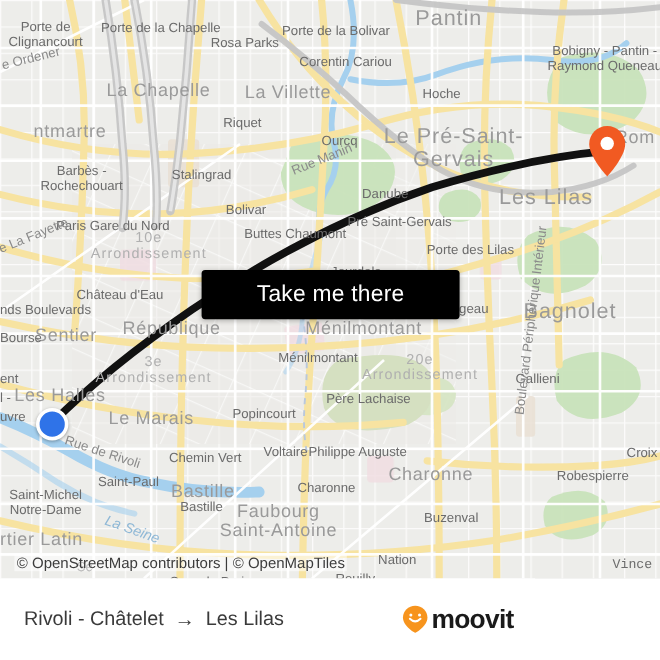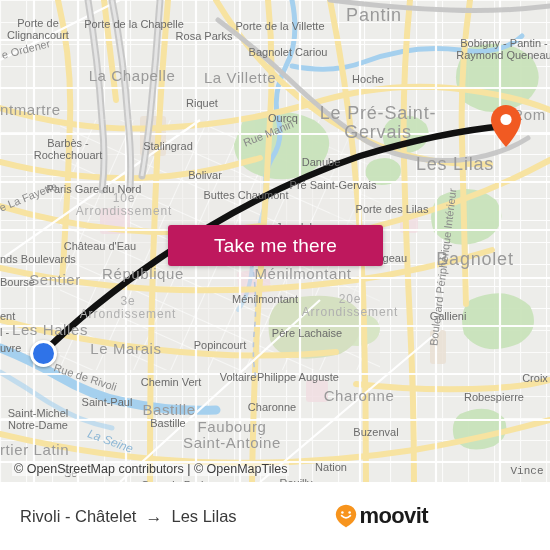--- a/index.html
+++ b/index.html
@@ -44,21 +44,21 @@
     border: 3px solid #ffffff;
     box-shadow: 0 1px 3px rgba(0,0,0,.35);
   }
   #dest-marker { position: absolute; }
 
   
   #take-me-there {
     position: absolute;
     left: 168px; top: 225px;
     width: 215px; height: 41px;
-    background: #be185d;
+    background: #000000;
     color: #ffffff;
     border: none; border-radius: 3px;
     font-size: 19px;
     font-family: "Liberation Sans", sans-serif;
     letter-spacing: .2px;
     cursor: pointer;
     box-shadow: 0 1px 4px rgba(0,0,0,.25);
   }
 
   
@@ -191,30 +191,30 @@
       <path d="M252 262 q6 36 2 72 q-2 26 2 44" stroke="#b9c8dd" stroke-width="1.6" stroke-dasharray="5 5" fill="none"></path>
 
       <path d="M43 353 Q 90 306 160 258 Q 260 190 360 156 Q 440 132 505 126" stroke="#111111" stroke-width="6.5" fill="none" stroke-linecap="round"></path>
     </svg>
 
     <div id="map-labels">
         <div class="lbl lbl-place lbl-c" style="left: 38px; top: 18px;">Porte de
 Clignancourt</div>
         <div class="lbl lbl-place lbl-c" style="left: 134px; top: 19px;">Porte de la Chapelle</div>
         <div class="lbl lbl-place lbl-c" style="left: 204px; top: 31px;">Rosa Parks</div>
-        <div class="lbl lbl-place lbl-c" style="left: 280px; top: 21px;">Porte de la Villette</div>
-        <div class="lbl lbl-place lbl-c" style="left: 288px; top: 47px;">Bagnolet Cariou</div>
+        <div class="lbl lbl-place lbl-c" style="left: 280px; top: 21px;">Porte de la Bolivar</div>
+        <div class="lbl lbl-place lbl-c" style="left: 288px; top: 47px;">Corentin Cariou</div>
         <div class="lbl lbl-town-l lbl-c" style="left: 374px; top: 6px;">Pantin</div>
         <div class="lbl lbl-place lbl-c" style="left: 504px; top: 38px;">Bobigny - Pantin -
 Raymond Queneau</div>
         <div class="lbl lbl-road" style="left: 2px; top: 50px; transform: rotate(-14deg); transform-origin: left center;">e Ordener</div>
         <div class="lbl lbl-town lbl-c" style="left: 132px; top: 68px;">La Chapelle</div>
         <div class="lbl lbl-town lbl-c" style="left: 240px; top: 70px;">La Villette</div>
         <div class="lbl lbl-place lbl-c" style="left: 368px; top: 74px;">Hoche</div>
-        <div class="lbl lbl-town" style="left: 0px; top: 102px;">ntmartre</div>
+        <div class="lbl lbl-town" style="left: 0px; top: 102px; padding-left: 28px;">ntmartre</div>
         <div class="lbl lbl-place lbl-c" style="left: 202px; top: 98px;">Riquet</div>
         <div class="lbl lbl-place lbl-c" style="left: 283px; top: 113px;">Ourcq</div>
         <div class="lbl lbl-town-l lbl-c" style="left: 378px; top: 104px;">Le Pré-Saint-
 Gervais</div>
         <div class="lbl lbl-town lbl-c" style="left: 529px; top: 107px;">Rom</div>
         <div class="lbl lbl-place lbl-c" style="left: 68px; top: 138px;">Barbès -
 Rochechouart</div>
         <div class="lbl lbl-place lbl-c" style="left: 168px; top: 141px;">Stalingrad</div>
         <div class="lbl lbl-road" style="left: 244px; top: 138px; transform: rotate(-22deg); transform-origin: left center;">Rue Manin</div>
         <div class="lbl lbl-place lbl-c" style="left: 321px; top: 157px;">Danube</div>

